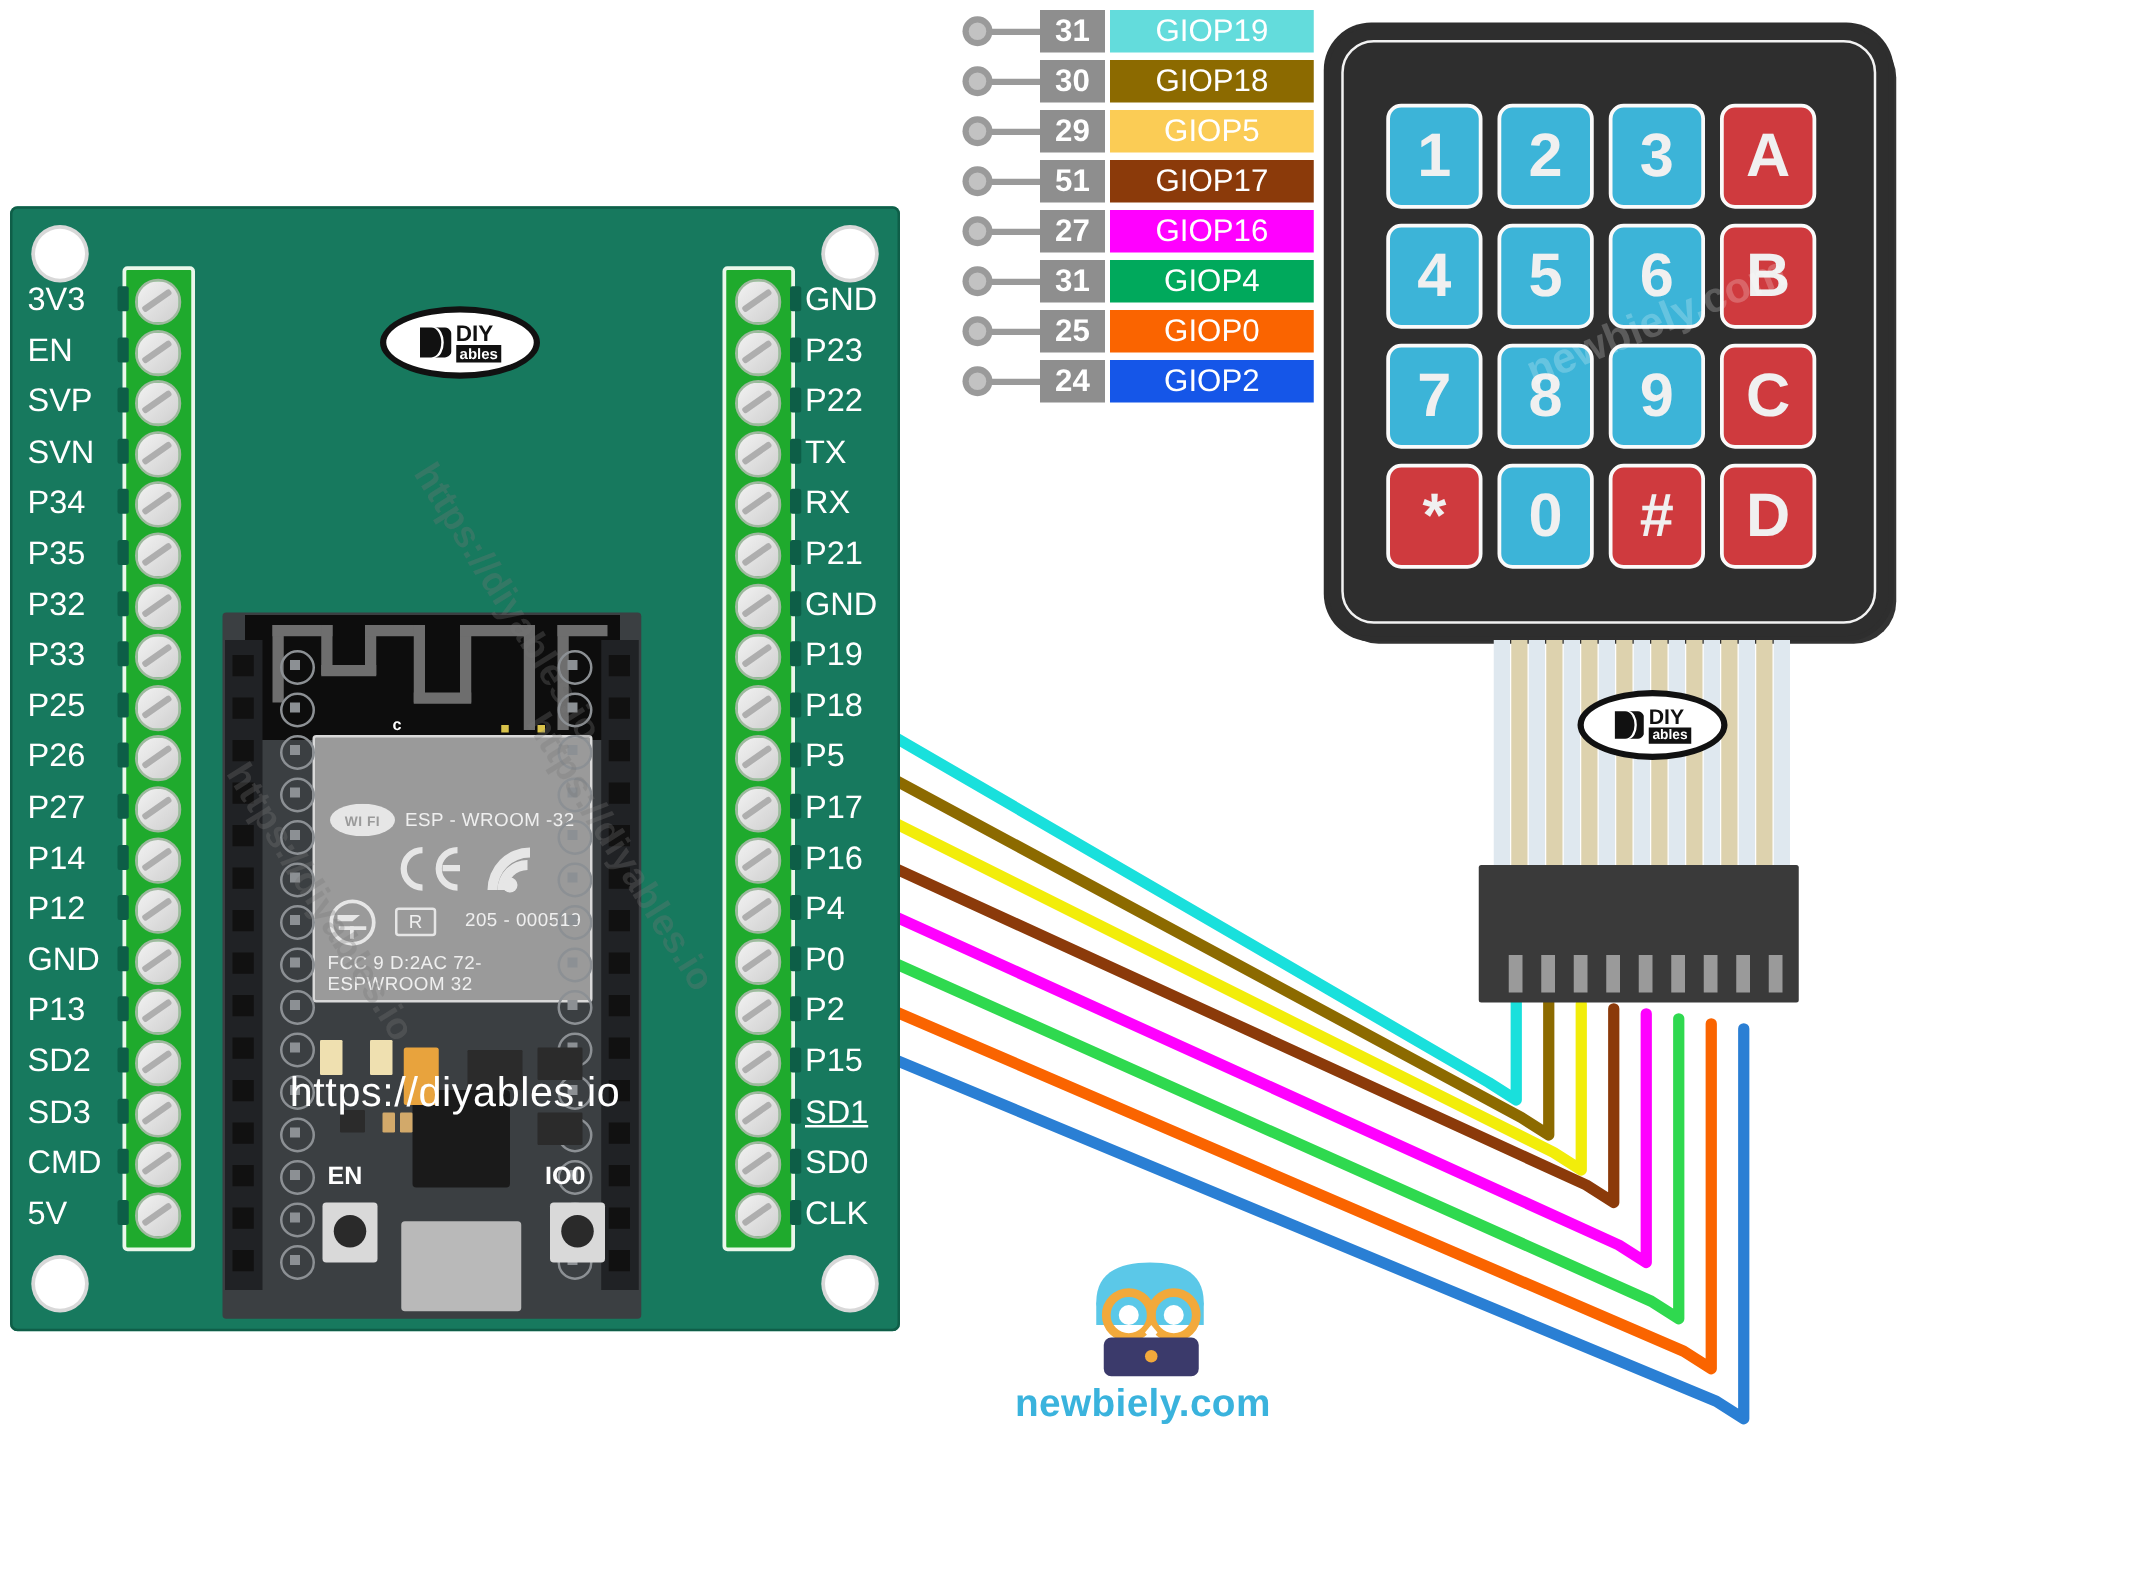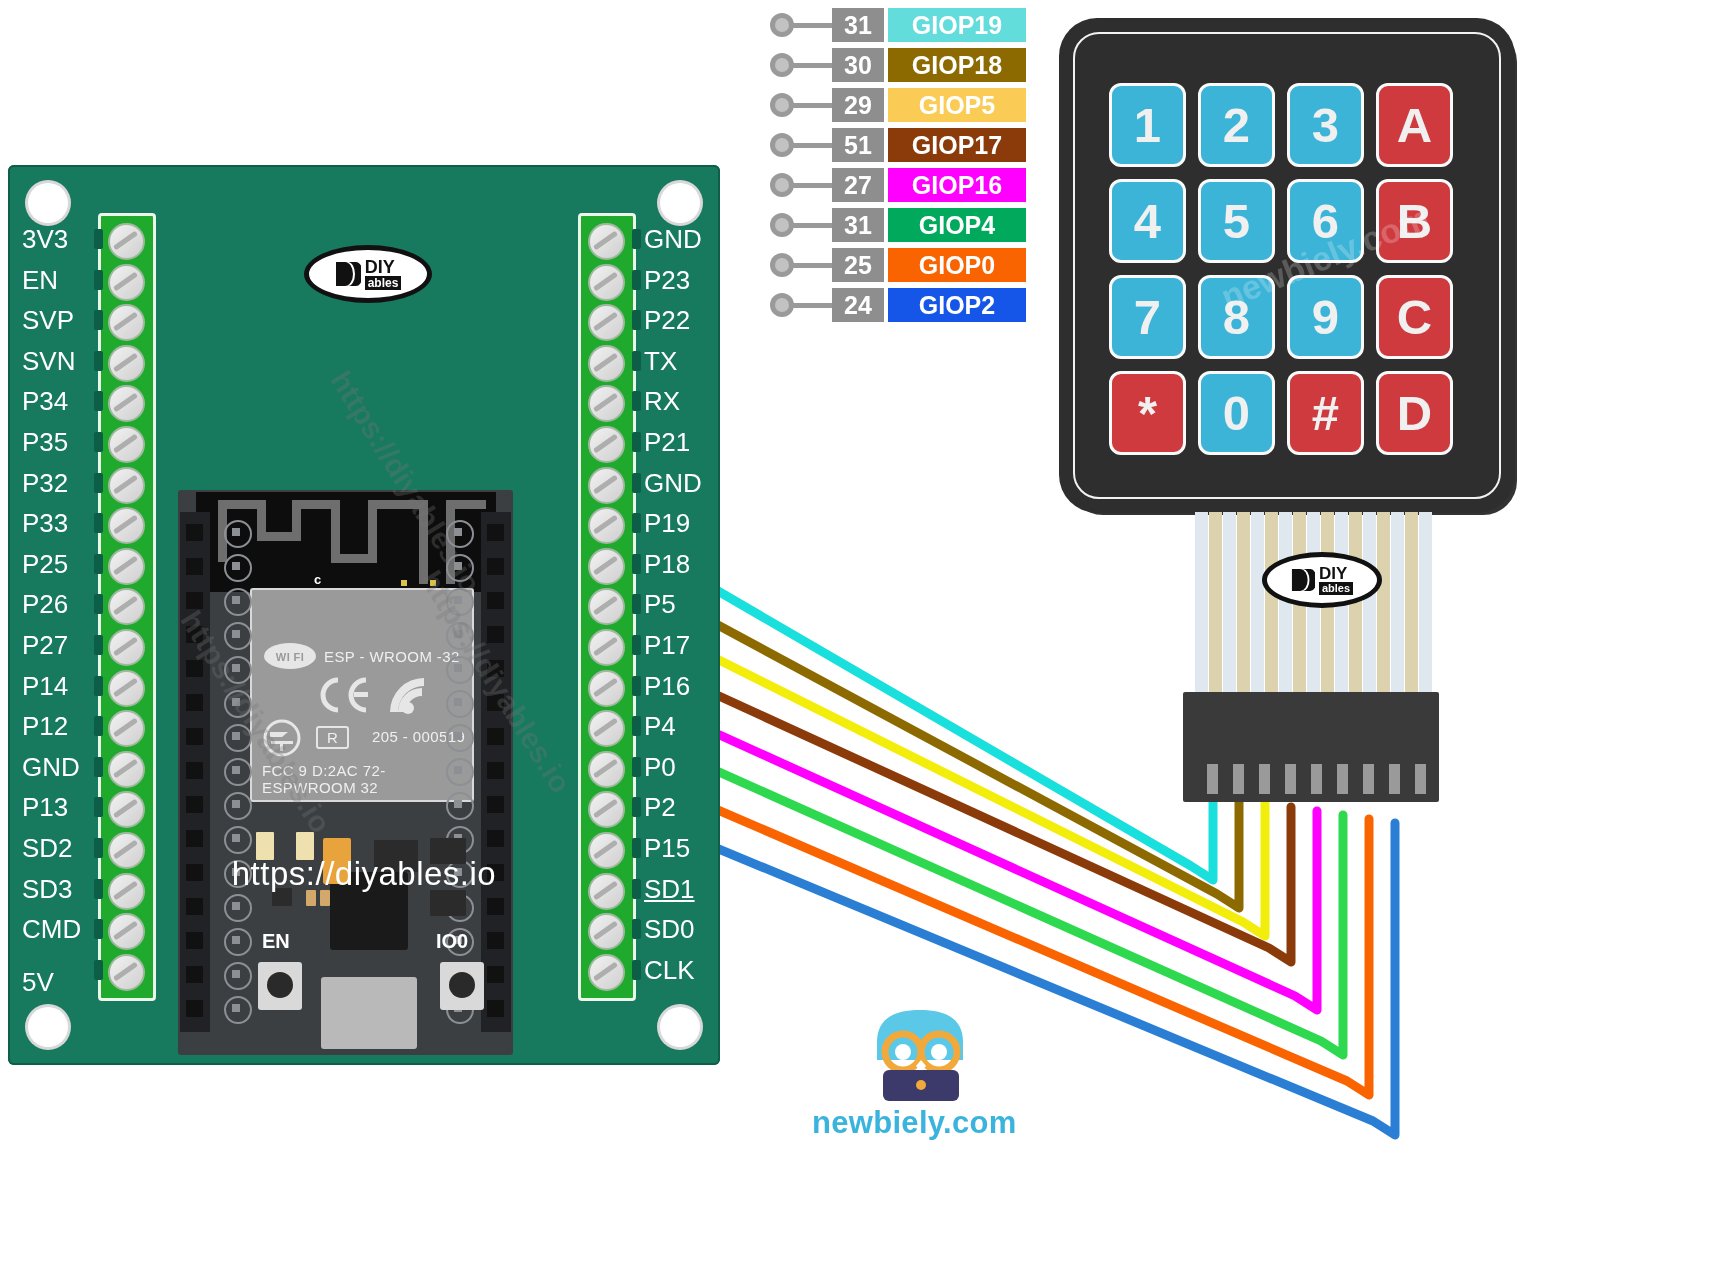--- a/index.html
+++ b/index.html
@@ -69,22 +69,22 @@
   #legend{position:absolute;left:770px;top:8px;}
   .lg-row{position:relative;height:34px;margin-bottom:6px;}
   .lg-dot{position:absolute;left:0;top:5px;width:24px;height:24px;border-radius:50%;
       background:#9a9a9a;border:0;}
   .lg-dot:after{content:"";position:absolute;left:5px;top:5px;width:14px;height:14px;
       border-radius:50%;background:#c2c2c2;}
   .lg-line{position:absolute;left:22px;top:15px;width:40px;height:5px;background:#9a9a9a;}
   .lg-num{position:absolute;left:62px;top:0;width:52px;height:34px;background:#8e8e8e;
       color:#fff;font-weight:bold;font-size:25px;display:flex;align-items:center;
       justify-content:center;}
-  .lg-name{position:absolute;left:118px;top:0;width:138px;height:34px;
-      color:#fff;font-weight:bold;font-size:25px;display:flex;align-items:center;
+  .lg-name{position:absolute;left:118px;top:0;width:163px;height:34px;
+      color:#fff;font-weight:normal;font-size:25px;display:flex;align-items:center;
       justify-content:center;}
 
   
   #keypad{position:absolute;left:1063px;top:22px;width:448px;height:487px;
       background:#2e2e2e;border-radius:34px;
       box-shadow:0 0 0 4px #2e2e2e, 6px 6px 0 0 #333;}
   #keypad .ring{position:absolute;left:10px;top:10px;right:10px;bottom:10px;
       border:2px solid #f2f2f2;border-radius:26px;}
   #keys{position:absolute;left:40px;top:55px;display:grid;
       grid-template-columns:repeat(4,89px);grid-template-rows:repeat(4,96px);
@@ -198,21 +198,21 @@
       <div class="pinlabel" style="top: 385.8px; left: 14px;">P25</div>
       <div class="pinlabel" style="top: 426.4px; left: 14px;">P26</div>
       <div class="pinlabel" style="top: 467px; left: 14px;">P27</div>
       <div class="pinlabel" style="top: 507.6px; left: 14px;">P14</div>
       <div class="pinlabel" style="top: 548.2px; left: 14px;">P12</div>
       <div class="pinlabel" style="top: 588.8px; left: 14px;">GND</div>
       <div class="pinlabel" style="top: 629.4px; left: 14px;">P13</div>
       <div class="pinlabel" style="top: 670px; left: 14px;">SD2</div>
       <div class="pinlabel" style="top: 710.6px; left: 14px;">SD3</div>
       <div class="pinlabel" style="top: 751.2px; left: 14px;">CMD</div>
-      <div class="pinlabel" style="top: 791.8px; left: 14px; margin-top: 12px;">5V</div>
+      <div class="pinlabel" style="top: 791.8px; left: 14px;">5V</div>
     </div>
 
   <div class="term-block" style="left:570px;top:48px;width:52px;height:782px;"></div>
   <div id="right-screws">
       <div class="screw" style="left: 580px; top: 58px;"></div>
       <div class="padtab" style="left: 624px; top: 64px;"></div>
       <div class="screw" style="left: 580px; top: 98.6px;"></div>
       <div class="padtab" style="left: 624px; top: 104.6px;"></div>
       <div class="screw" style="left: 580px; top: 139.2px;"></div>
       <div class="padtab" style="left: 624px; top: 145.2px;"></div>

